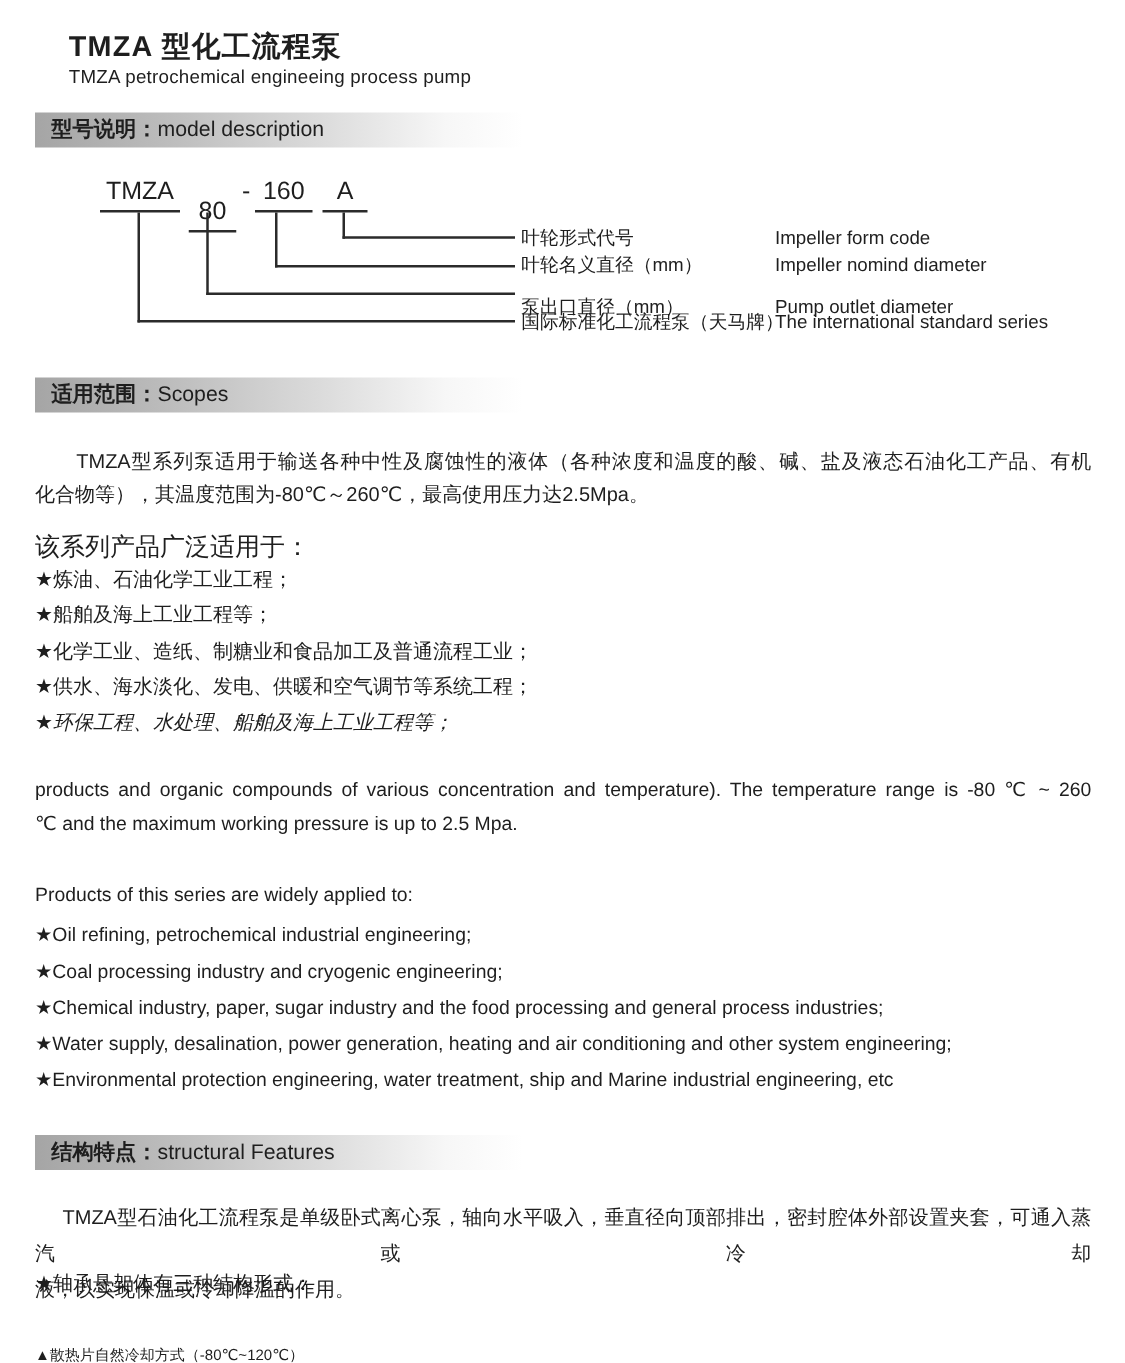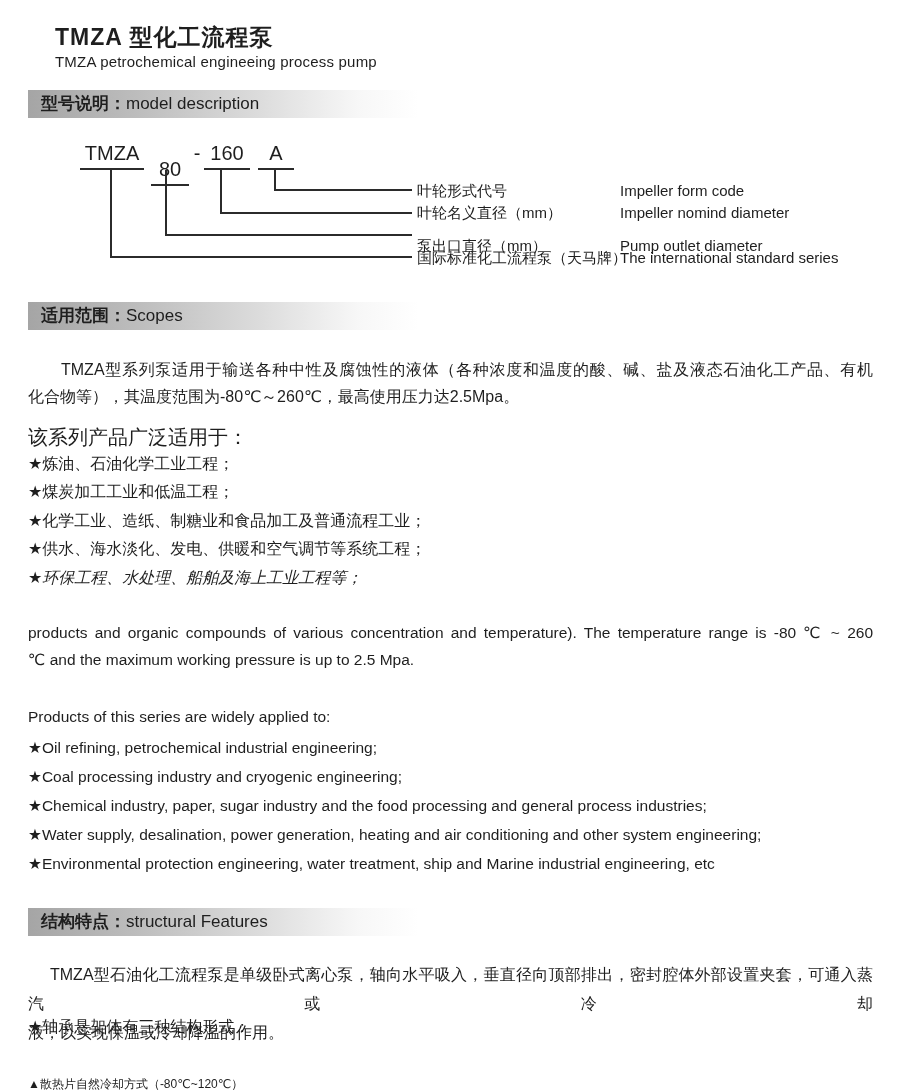--- a/index.html
+++ b/index.html
@@ -121,21 +121,21 @@
   </div>
 
   <div class="abs para cn-para">
     <div class="jline line1">TMZA型系列泵适用于输送各种中性及腐蚀性的液体（各种浓度和温度的酸、碱、盐及液态石油化工产品、有机</div>
     <div>化合物等），其温度范围为-80℃～260℃，最高使用压力达2.5Mpa。</div>
   </div>
 
   <div class="abs para cn-intro">该系列产品广泛适用于：</div>
 
   <div class="abs para cn-bullet cnb0">★炼油、石油化学工业工程；</div>
-  <div class="abs para cn-bullet cnb1">★煤炭加工工业和低温工程；</div>
+  <div class="abs para cn-bullet cnb1">★船舶及海上工业工程等；</div>
   <div class="abs para cn-bullet cnb2">★化学工业、造纸、制糖业和食品加工及普通流程工业；</div>
   <div class="abs para cn-bullet cnb3">★供水、海水淡化、发电、供暖和空气调节等系统工程；</div>
   <div class="abs para cn-bullet cnb4">★环保工程、水处理、船舶及海上工业工程等；</div>
 
   <div class="abs para en-para">
     <div class="jline">products and organic compounds of various concentration and temperature). The temperature range is -80 ℃ ~ 260</div>
     <div>℃ and the maximum working pressure is up to 2.5 Mpa.</div>
   </div>
 
   <div class="abs para en-intro">Products of this series are widely applied to:</div>

